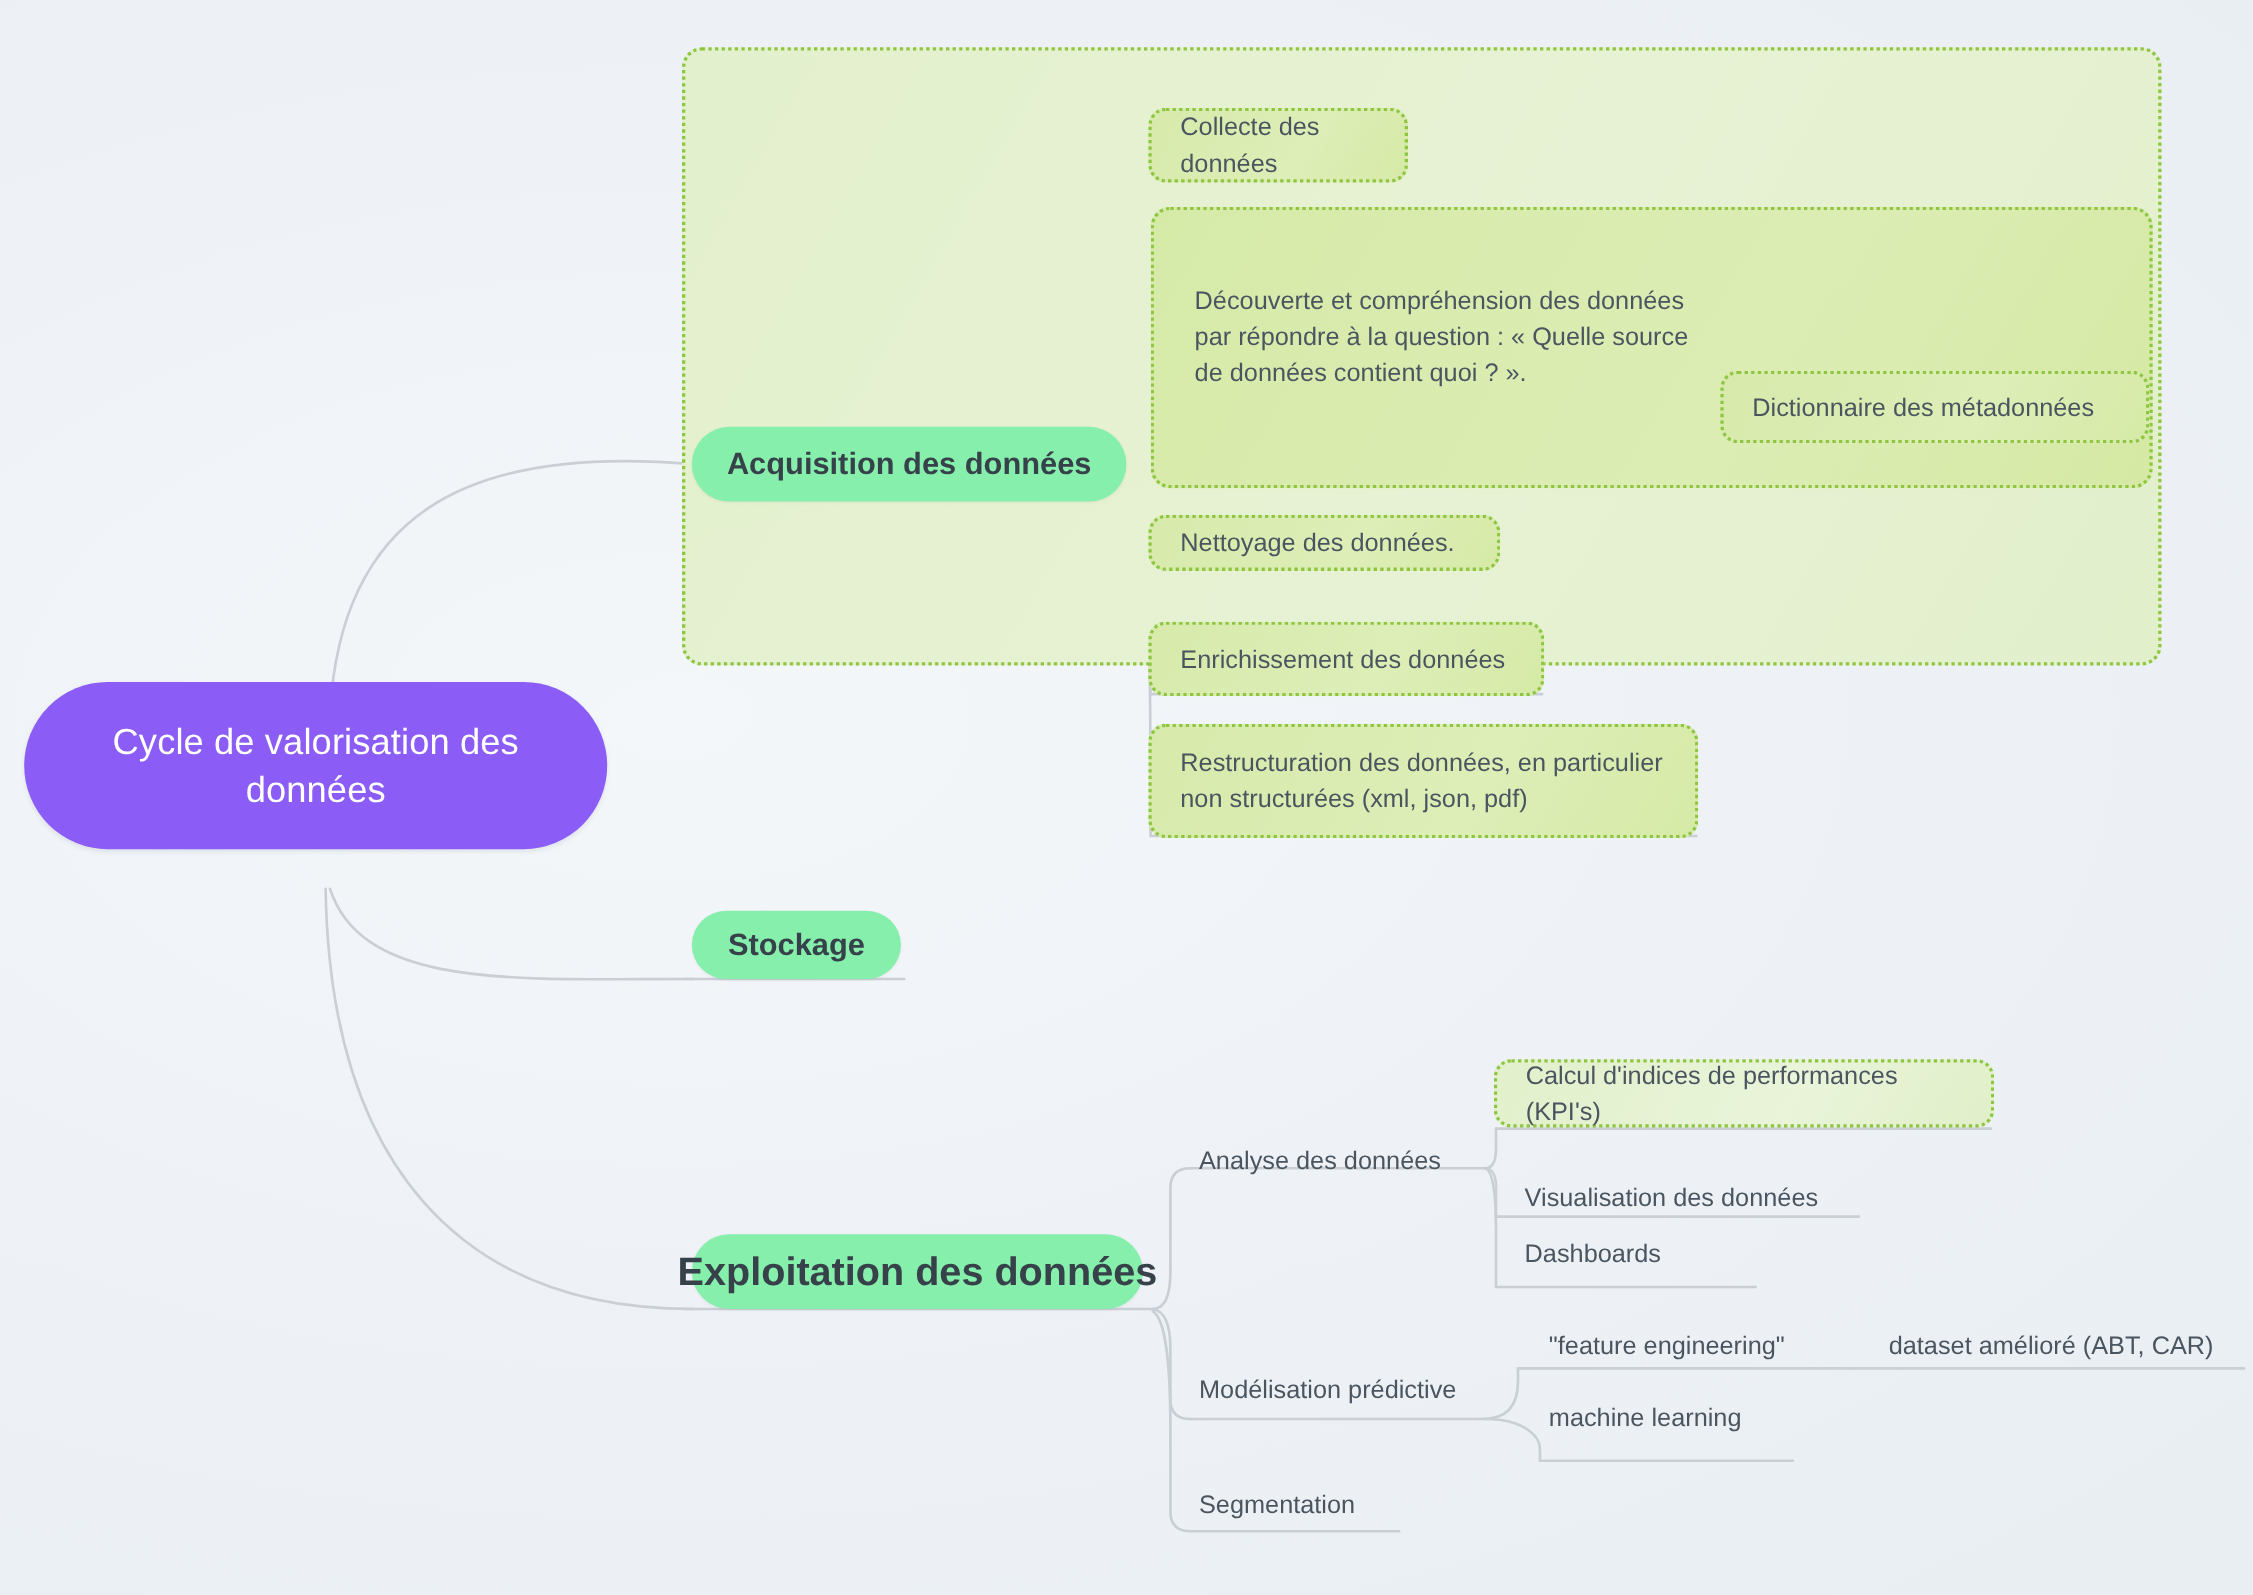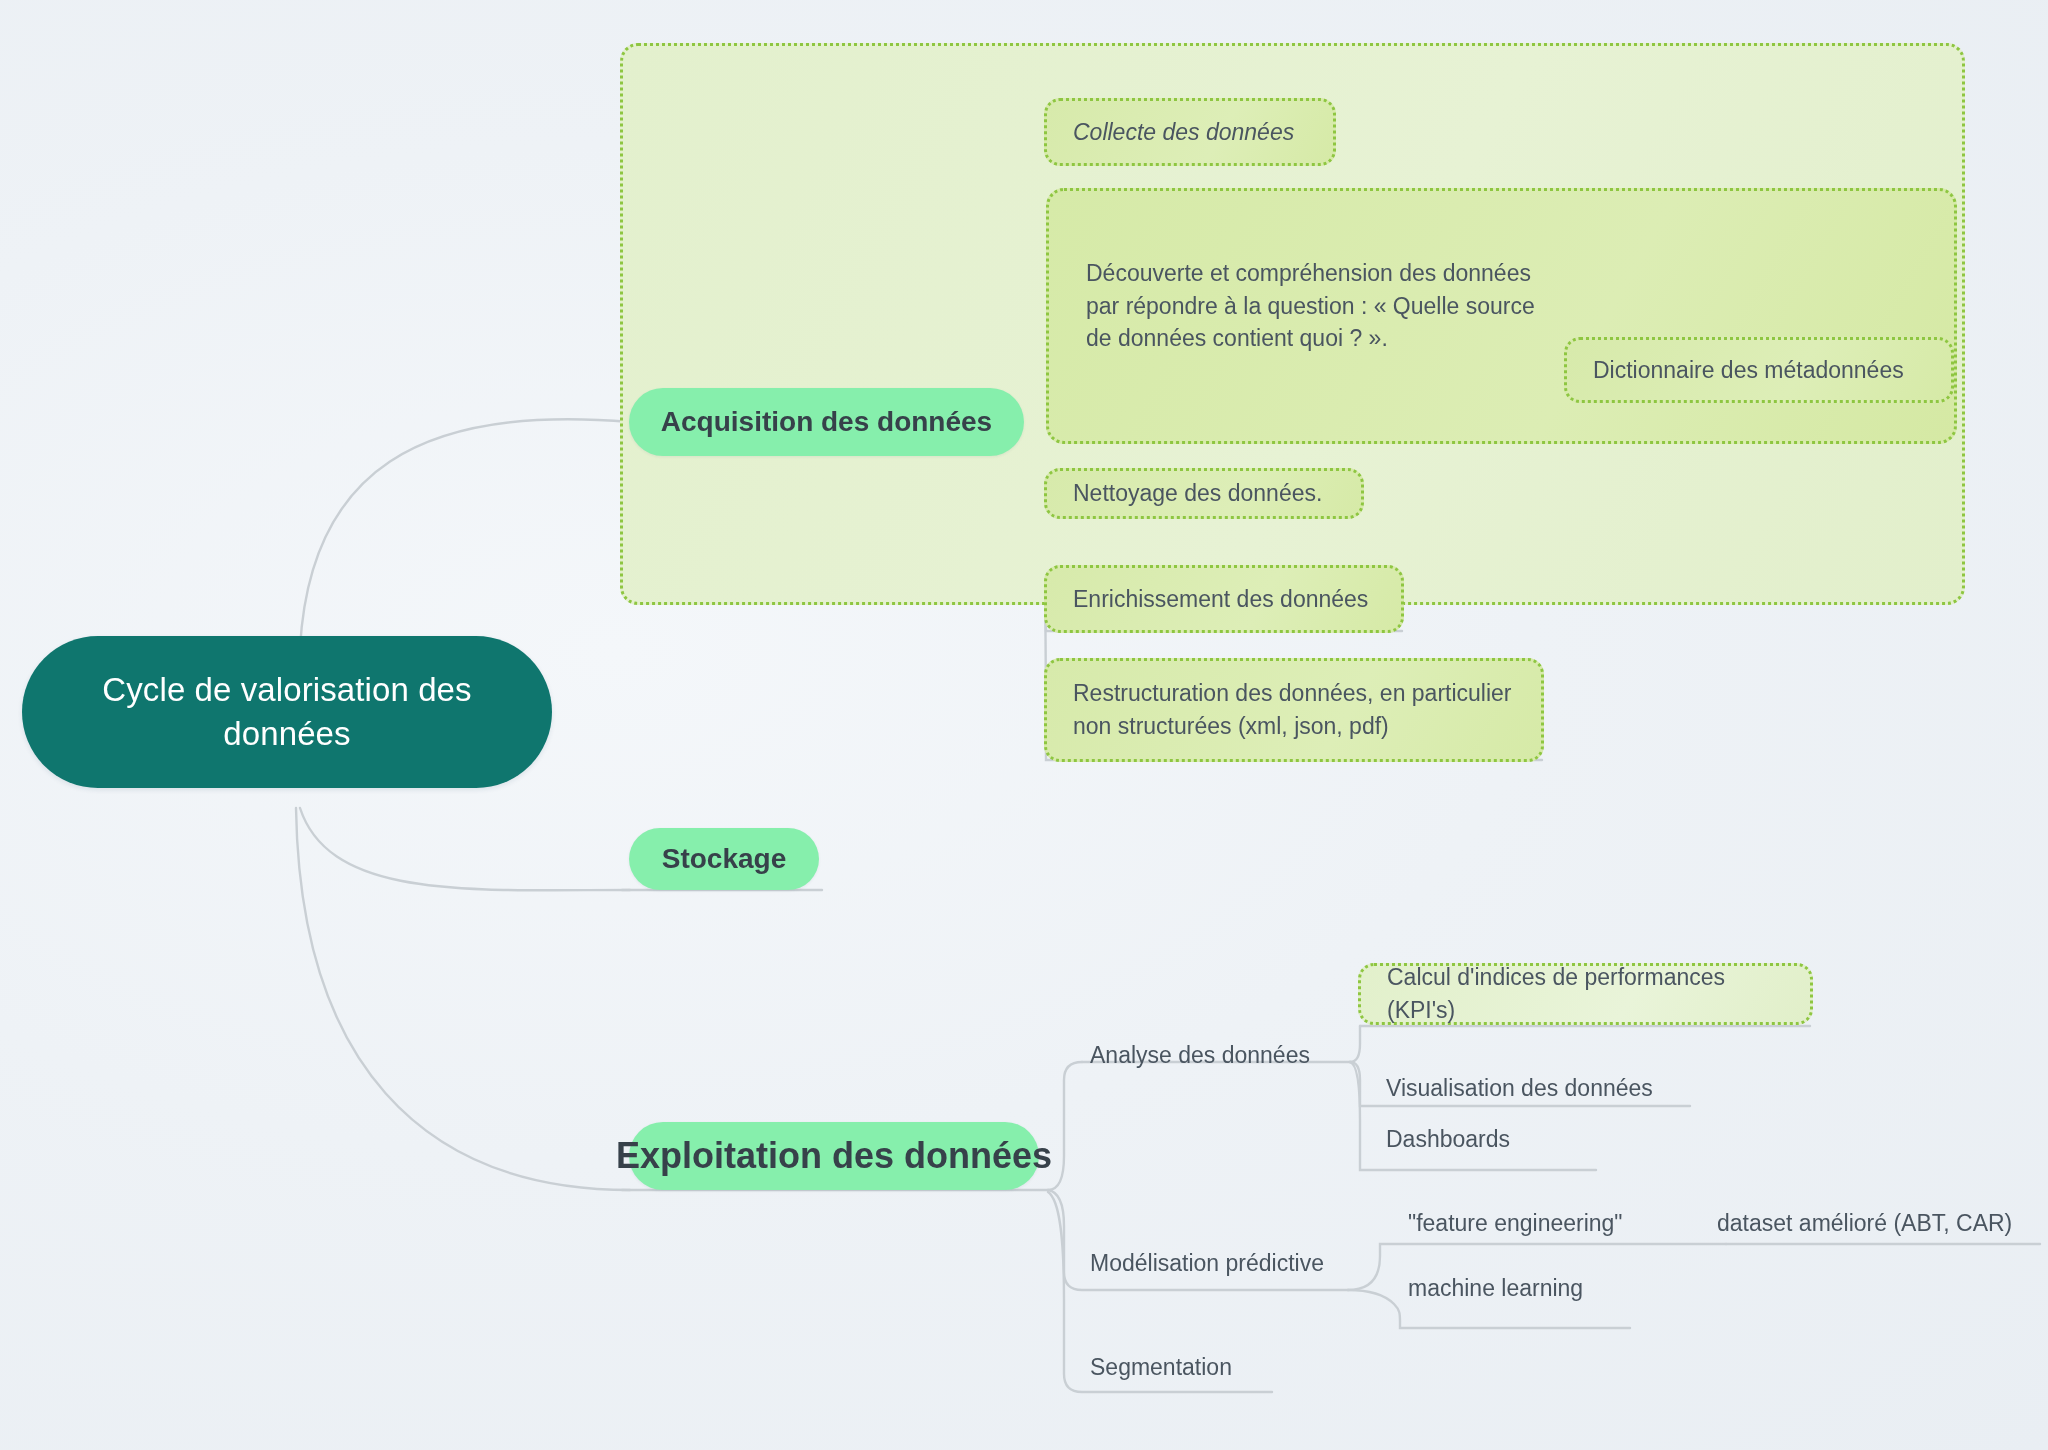--- a/index.html
+++ b/index.html
@@ -23,25 +23,25 @@
     left: 0; top: 0;
     width: 2048px;
     height: 1450px;
     pointer-events: none;
   }
 
   
   .root-node {
     position: absolute;
     left: 22px;
-    top: 636px;
+    top: 620px;
     width: 530px;
     height: 152px;
     border-radius: 76px;
-    background: #0f766e;
+    background: #8b5cf6;
     display: flex;
     align-items: center;
     justify-content: center;
     box-shadow: 0 2px 5px rgba(20,60,90,0.10);
     z-index: 6;
   }
   .root-label {
     color: #ffffff;
     font-size: 33px;
     line-height: 1.32;
@@ -110,21 +110,21 @@
     display: flex;
     align-items: center;
     color: #4a5560;
     font-size: 23px;
     line-height: 1.42;
     padding: 0 26px;
     z-index: 5;
   }
   .gnode .txt { display: block; }
 
-  #n-collecte     { left: 1044px; top: 98px;  width: 292px; height: 68px; font-style: italic; }
+  #n-collecte     { left: 1044px; top: 98px;  width: 236px; height: 68px; }
   #n-decouverte   { left: 1062px; top: 256px; width: 485px; height: 100px;
                     border: none; background: transparent; padding-left: 8px; margin-left: 16px; }
   #n-visurapides  { left: 1564px; top: 238px; width: 295px; height: 66px; }
   #n-dictionnaire { left: 1564px; top: 337px; width: 390px; height: 66px; }
   #n-nettoyage    { left: 1044px; top: 468px; width: 320px; height: 51px; text-align: right; }
   #n-enrichiss    { left: 1044px; top: 565px; width: 360px; height: 68px; }
   #n-restruct     { left: 1044px; top: 658px; width: 500px; height: 104px; }
   #n-kpi {
     left: 1358px; top: 963px; width: 455px; height: 62px;
     background: linear-gradient(120deg, #e2f0cb 0%, #e9f4d9 60%, #e1efc9 100%);

